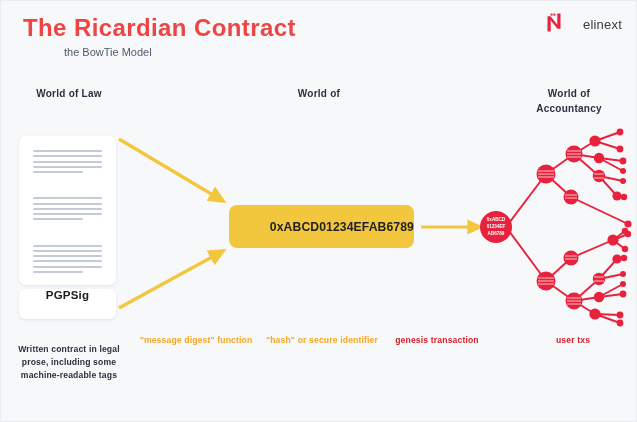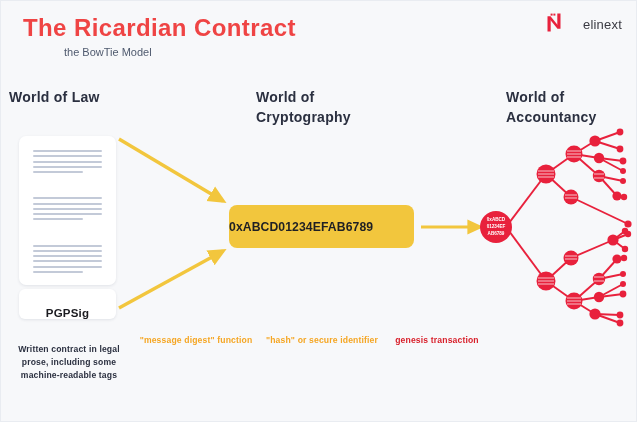--- a/index.html
+++ b/index.html
@@ -55,24 +55,25 @@
   #logo .wordmark {
     font-size: 13px;
     font-weight: normal;
     letter-spacing: 0.2px;
     color: #3a3a42;
   }
 
   
   .col-head {
     position: absolute;
-    font-size: 14px;
+    font-size: 10px;
     font-weight: bold;
     letter-spacing: 0.25px;
     color: #2b3040;
+    text-align: center;
     line-height: 1.45;
   }
   #head-law     { left: 8px;   top: 86px;  width: 120px; }
   #head-crypto  { left: 255px; top: 86px;  width: 126px; }
   #head-acct    { left: 505px; top: 86px;  width: 126px; }
 
   
   #doc-card {
     position: absolute;
     left: 18px;
@@ -108,42 +109,42 @@
   #pgp-card {
     position: absolute;
     left: 18px;
     top: 288px;
     width: 97px;
     height: 30px;
     background: #ffffff;
     border-radius: 6px;
     box-shadow: 0 1px 3px rgba(30,40,70,.10);
     display: flex;
-    align-items: flex-end;
+    align-items: flex-start;
     justify-content: center;
   }
   #pgp-card .txt {
     font-size: 11.5px;
     font-weight: bold;
     letter-spacing: 0.2px;
     color: #1b1b20;
   }
 
   
   #hash-box {
     position: absolute;
     left: 228px;
     top: 204px;
     width: 185px;
     height: 43px;
     background: #f2c63d;
     border-radius: 8px;
     display: flex;
     align-items: center;
-    justify-content: flex-start;
+    justify-content: flex-end;
   }
   #hash-box .txt {
     font-size: 12.2px;
     font-weight: bold;
     letter-spacing: 0.1px;
     color: #1f2024;
     white-space: nowrap;
   }
 
   
@@ -186,21 +187,20 @@
         <rect x="3.6" y="0.6" width="2.0" height="2.0" fill="#e8213c"></rect>
         <rect x="6.4" y="0.6" width="2.0" height="2.0" fill="#e8213c"></rect>
       </svg>
     </span>
     <span class="wordmark">elinext</span>
   </div>
 
   <div class="col-head" id="head-law">World of Law</div>
   <div class="col-head" id="head-crypto">
     <div>World of</div>
-    <div>Cryptography</div>
   </div>
   <div class="col-head" id="head-acct">
     <div>World of</div>
     <div>Accountancy</div>
   </div>
 
   <div id="doc-card">
     <div class="lines">
       <div class="para">
         <div class="ln"></div>
@@ -340,14 +340,15 @@
     <circle cx="495" cy="226" r="16" fill="#e8213c"></circle>
     <text x="495" y="220" text-anchor="middle" font-family="Liberation Sans, sans-serif" font-size="4.6" font-weight="bold" fill="#ffffff">0xABCD</text>
     <text x="495" y="227" text-anchor="middle" font-family="Liberation Sans, sans-serif" font-size="4.6" font-weight="bold" fill="#ffffff">01234EF</text>
     <text x="495" y="234" text-anchor="middle" font-family="Liberation Sans, sans-serif" font-size="4.6" font-weight="bold" fill="#ffffff">AB6789</text>
   </svg>
 
   <div class="caption" id="cap-written">Written contract in legal prose, including some machine-readable tags</div>
   <div class="caption" id="cap-digest">"message digest" function</div>
   <div class="caption" id="cap-hash">"hash" or secure identifier</div>
   <div class="caption" id="cap-genesis">genesis transaction</div>
+  <div class="caption" id="cap-usertxs">user txs</div>
 
 </div>
 
 </body></html>

